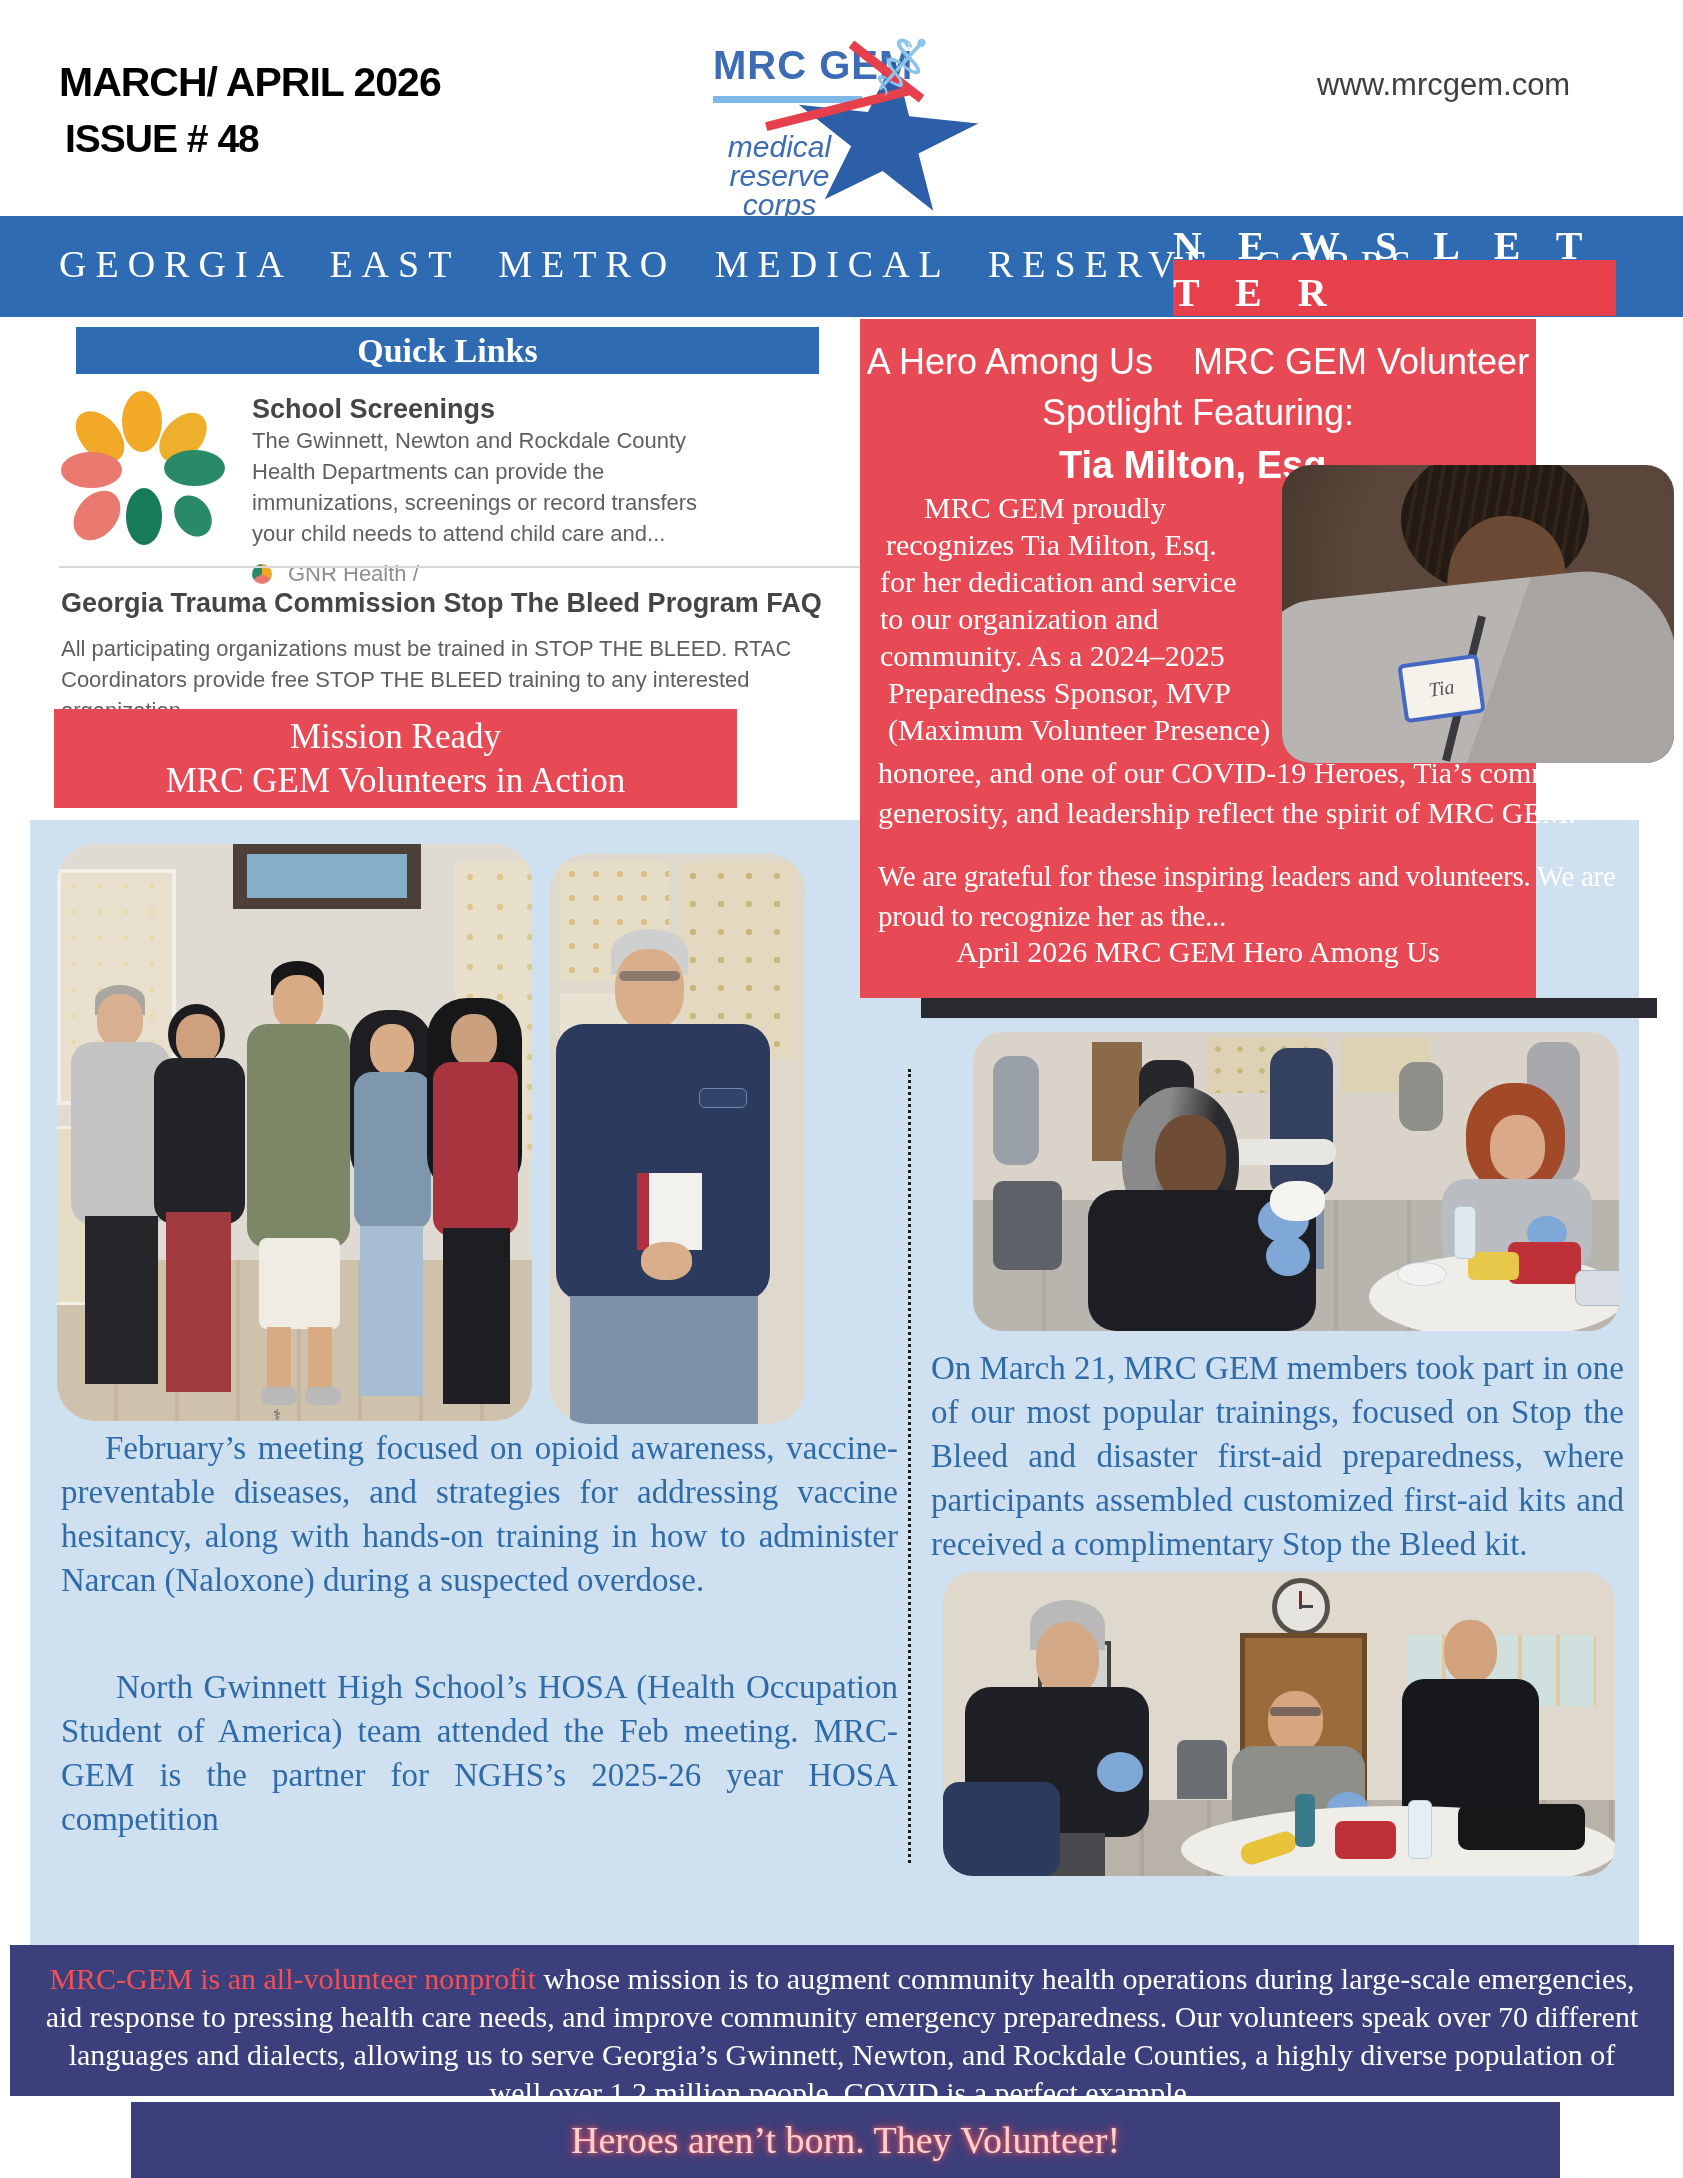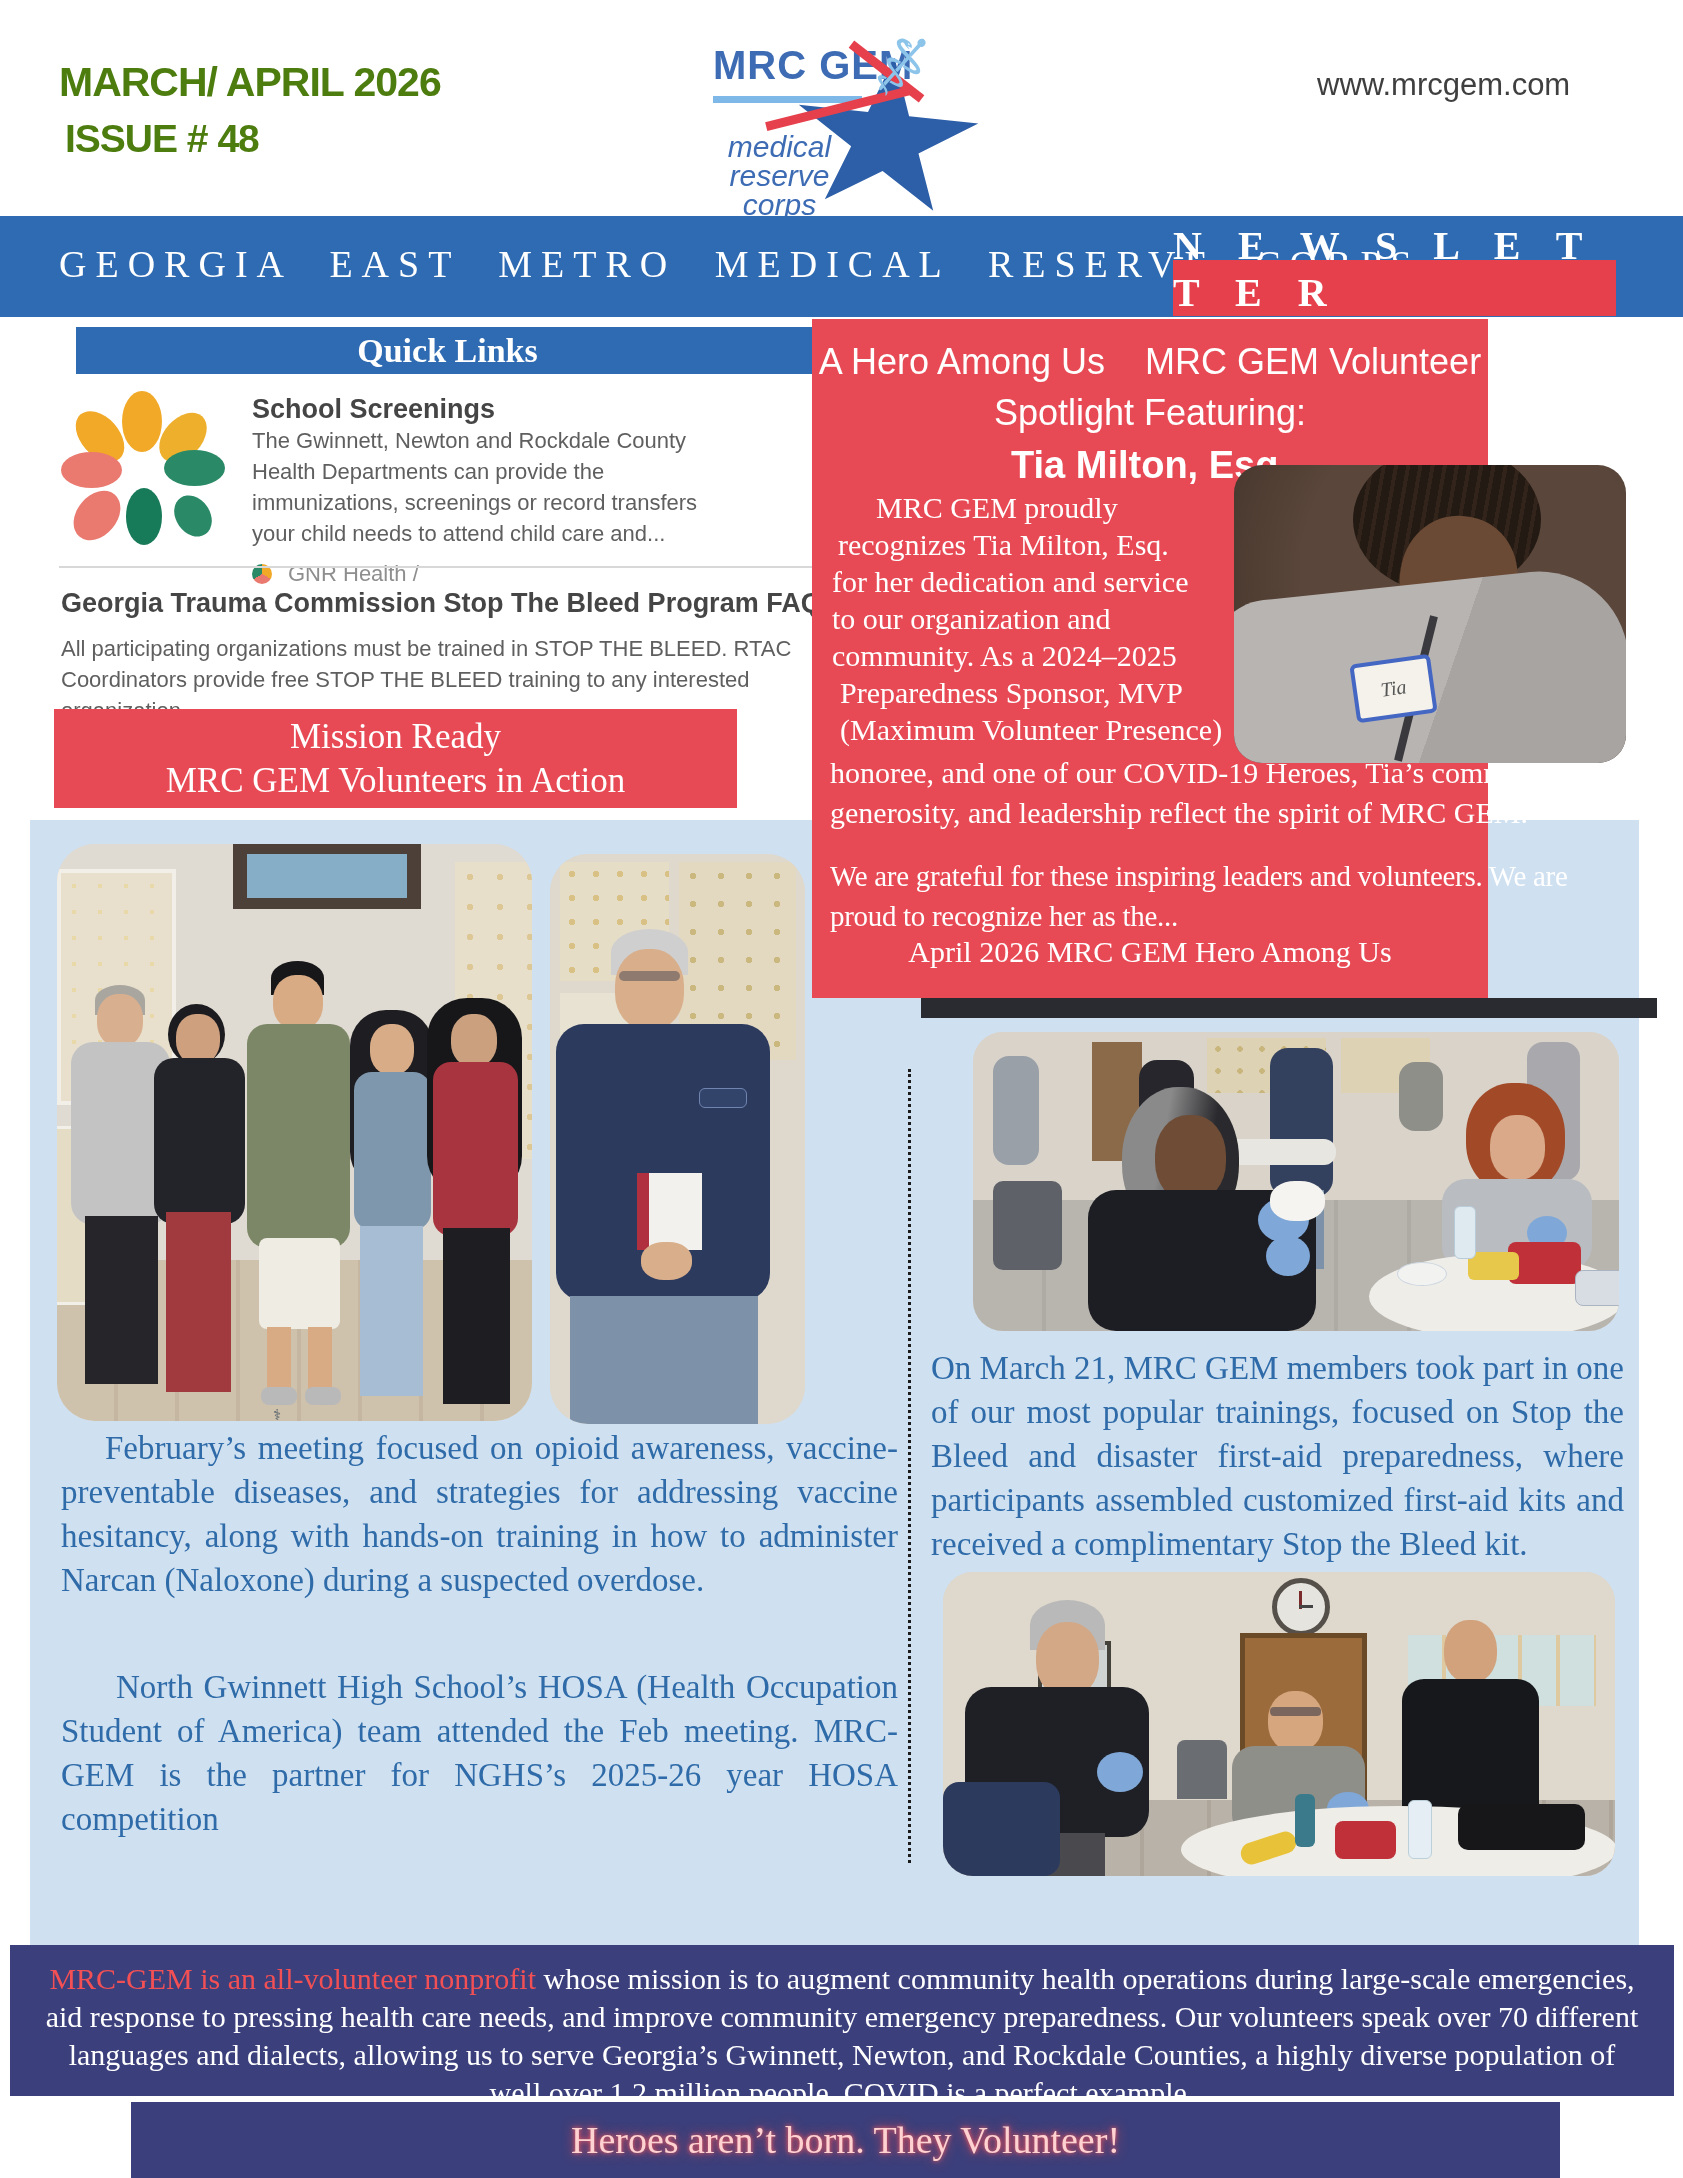--- a/index.html
+++ b/index.html
@@ -1,18 +1,18 @@
 <!DOCTYPE html>
 <html><head>
 <meta charset="utf-8">
 <style>
   html,body{margin:0;padding:0;background:#ffffff;}
   .page{position:relative;width:1683px;height:2178px;background:#ffffff;font-family:"Liberation Serif",serif;overflow:hidden;}
   .abs{position:absolute;}
-  .issue{color:#4d7c0f;font-family:"Liberation Sans",sans-serif;font-weight:bold;letter-spacing:-1px;}
+  .issue{color:#000000;font-family:"Liberation Sans",sans-serif;font-weight:bold;letter-spacing:-1px;}
   .website{font-family:"Liberation Sans",sans-serif;font-size:31px;color:#3f3f3f;}
   .orgbanner{background:#2e6bb2;}
   .orgbanner-text{color:#fff;font-size:38px;letter-spacing:9px;word-spacing:20px;white-space:nowrap;font-family:"Liberation Serif",serif;}
   .newsbox{background:#e6404d;display:flex;align-items:flex-end;justify-content:center;}
   .newsbox span{color:#fff;font-weight:bold;font-size:40px;letter-spacing:13px;font-family:"Liberation Serif",serif;}
   .bluebar{background:#2e6bb2;display:flex;align-items:center;justify-content:center;}
   .bluebar span{color:#fff;font-weight:bold;font-size:34px;font-family:"Liberation Serif",serif;}
   .cardhead{font-family:"Liberation Sans",sans-serif;font-weight:bold;color:#454545;font-size:27px;}
   .cardbody{font-family:"Liberation Sans",sans-serif;color:#5f5f5f;font-size:22px;line-height:31px;}
   .cardsrc{font-family:"Liberation Sans",sans-serif;color:#8e8e8e;font-size:22px;}
@@ -163,21 +163,21 @@
       <div class="abs" style="left:65px;top:95px;width:69px;height:81px;border-radius:45%;background:#d9ae8a;"></div>
       <div class="abs" style="left:69px;top:117px;width:61px;height:10px;border-radius:5px;background:rgba(80,80,90,.55);"></div>
       <div class="abs" style="left:6px;top:170px;width:214px;height:277px;border-radius:28px;background:#2c3a5e;"></div>
       <div class="abs" style="left:149px;top:234px;width:46px;height:18px;border-radius:6px;background:#3f558066;border:1px solid #6f85b0;"></div>
       <div class="abs" style="left:87px;top:319px;width:53px;height:77px;background:#f3f1ee;border-left:12px solid #b03040;"></div>
       <div class="abs" style="left:91px;top:388px;width:51px;height:38px;border-radius:45%;background:#d9ae8a;"></div>
       <div class="abs" style="left:20px;top:442px;width:188px;height:129px;background:#7d92a8;"></div>
     </div>
   </div>
 
-  <div class="abs redbox" style="left:812px;top:319px;width:676px;height:679px;">
+  <div class="abs redbox" style="left:860px;top:319px;width:676px;height:679px;">
     <div class="hero-title abs" style="left:0;top:22px;">A Hero Among Us    MRC GEM Volunteer</div>
     <div class="hero-title abs" style="left:0;top:73px;">Spotlight Featuring:</div>
     <div class="hero-title abs" style="left:0;top:125px;font-weight:bold;font-size:38px;">Tia Milton, Esq.</div>
 
     <div class="abs" style="left:422px;top:146px;width:392px;height:298px;border-radius:28px;overflow:hidden;background:radial-gradient(circle at 60% 35%,#5a463a 0 55%,#3f3128 100%);">
       <div class="abs" style="left:119px;top:-20px;width:188px;height:149px;border-radius:50%;background:repeating-linear-gradient(100deg,#241a14 0 8px,#32241a 8px 12px);"></div>
       <div class="abs" style="left:166px;top:51px;width:117px;height:125px;border-radius:48%;background:#6b4a35;transform:rotate(10deg);"></div>
       <div class="abs" style="left:212px;top:117px;width:44px;height:12px;border-radius:0 0 20px 20px;background:#4a3123;"></div>
       <div class="abs" style="left:-20px;top:119px;width:416px;height:198px;border-radius:59px 89px 0 0;background:linear-gradient(115deg,#b8b4b2 0 55%,#a8a4a2 55% 100%);transform:rotate(-6deg);"></div>
       <div class="abs" style="left:178px;top:149px;width:8px;height:149px;background:#3a3a3e;transform:rotate(14deg);"></div>

